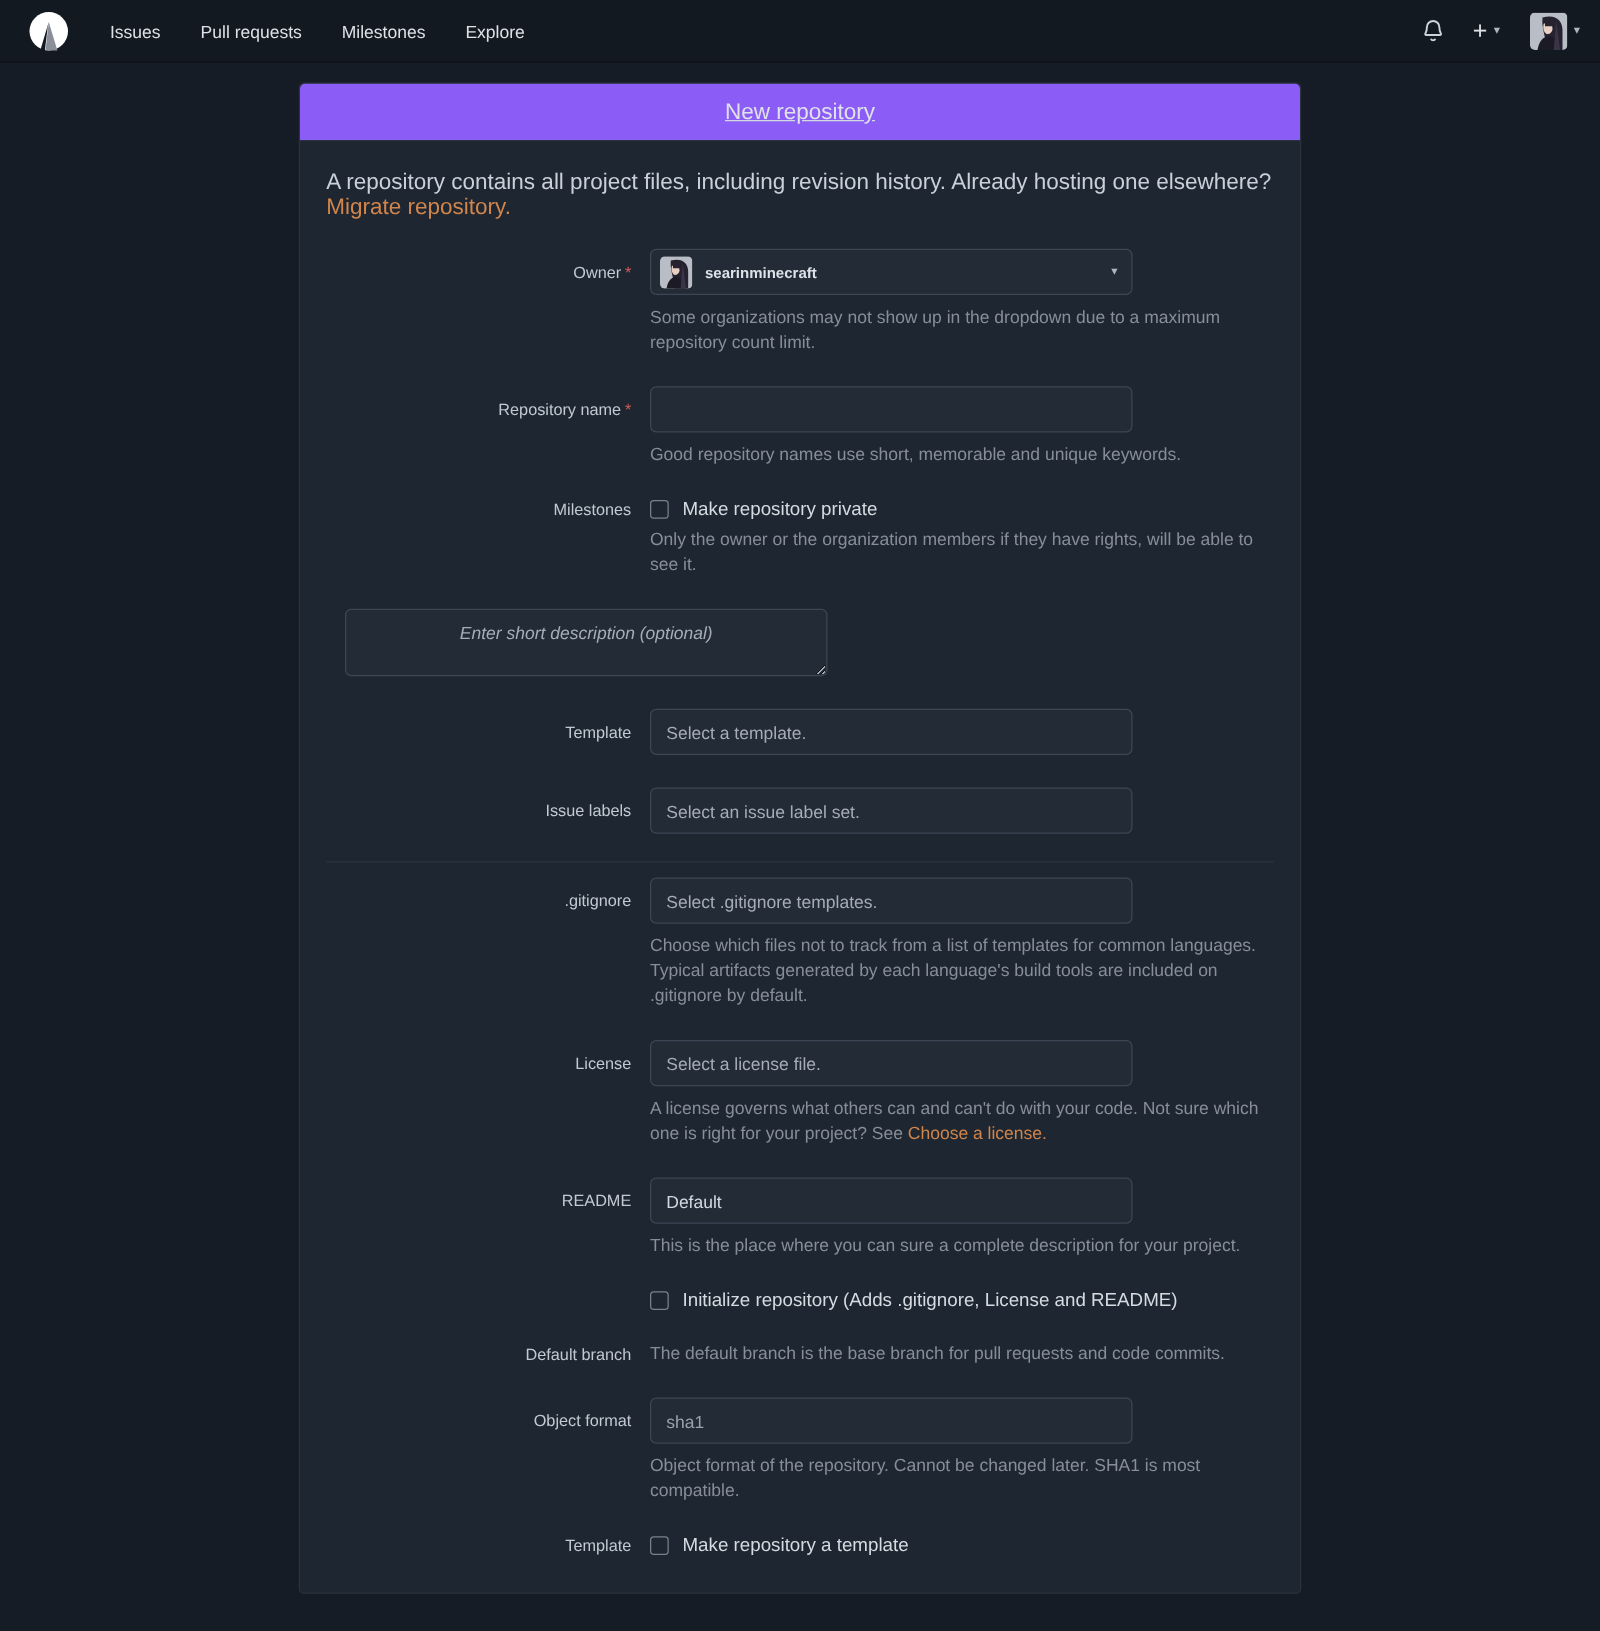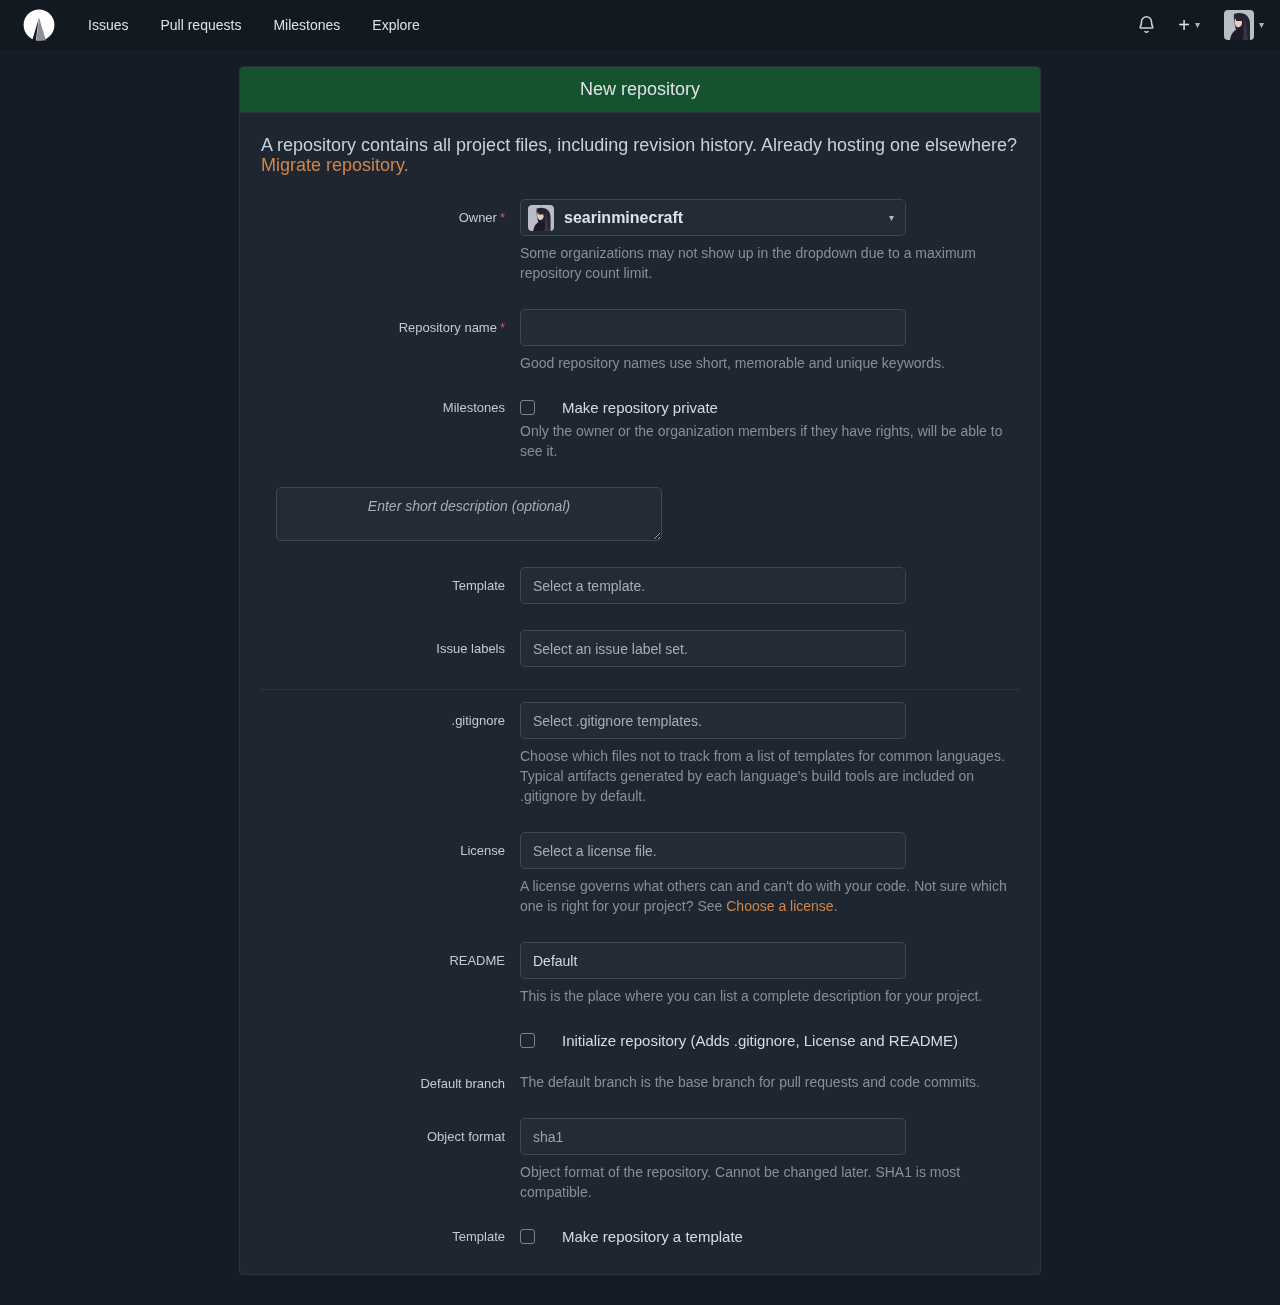--- a/index.html
+++ b/index.html
@@ -36,24 +36,25 @@
   .avatar-group { display: flex; align-items: center; margin-left: 8px; cursor: pointer; }
 
   
   .panel {
     width: 802px; margin: 16px auto 0 auto;
     background: #1e2731;
     border: 1px solid #29323d;
     border-radius: 4px;
   }
   .panel-header {
-    height: 46px; background: #14532d;
+    height: 46px; background: #8b5cf6;
     border-bottom: 1px solid #2a333e;
     display: flex; align-items: center; justify-content: center;
     border-radius: 4px 4px 0 0;
+    text-decoration: underline;
   }
   .panel-title { font-size: 18px; font-weight: 500; color: #dfe3e9; }
   .panel-body { padding: 18px 21px 18px 21px; }
 
   .intro { font-size: 18px; color: #c9d0d9; margin: 4px 0 24px 0; line-height: 20px; }
   a.link { color: #d1854a; text-decoration: none; cursor: pointer; }
 
   
   .row { display: flex; margin-top: 26px; }
   .row.first { margin-top: 16px; }
@@ -81,35 +82,35 @@
   }
   input.input { display: inline-block; }
   .select-box { cursor: pointer; }
   .select-box .ph, ::placeholder { color: #a6adb8; opacity: 1; text-align: center; }
   .select-box .muted-val { color: #9aa1ac; }
   textarea.input-area {
     height: 54px; padding: 9px 12px; resize: vertical; display: block; line-height: 18px; font-style: italic;
   }
   .owner-select { justify-content: flex-start; gap: 10px; position: relative; padding-left: 7px; }
   .owner-avatar { width: 26px; height: 26px; border-radius: 4px; overflow: hidden; flex: 0 0 26px; }
-  .owner-name { font-size: 16px; font-weight: 600; color: #dde2e8; }
+  .owner-name { font-size: 12px; font-weight: 600; color: #dde2e8; }
   .owner-caret { position: absolute; right: 11px; top: 12px; font-size: 10px; color: #aeb5bf; }
 
   .help {
     margin-top: 7px; font-size: 14px; color: #878e99;
     line-height: 20px; max-width: 501px;
   }
 
   .checkbox-line { display: flex; align-items: center; gap: 11px; cursor: pointer; }
   .checkbox {
     width: 15px; height: 15px; flex: 0 0 15px;
     border: 1.5px solid #79818d; border-radius: 3px;
     background: transparent;
   }
-  .checkbox-text { font-size: 15px; color: #d6dbe2; margin-left: 16px; }
+  .checkbox-text { font-size: 15px; color: #d6dbe2; }
   .checkbox-help { margin-top: 5px; }
 
   .divider { height: 1px; background: #2b343f; margin: 22px 0 0 0; }
   .row.after-divider { margin-top: 12px; }
 </style>
 </head>
 <body>
 
 <div class="navbar">
   <div class="logo-btn">
@@ -255,21 +256,21 @@
         </div>
       </div>
     </div>
 
     <div class="row">
       <div class="row-label">README</div>
       <div class="row-field">
         <div class="select-box">
           <span>Default</span>
         </div>
-        <div class="help">This is the place where you can list a complete description for your project.</div>
+        <div class="help">This is the place where you can sure a complete description for your project.</div>
       </div>
     </div>
 
     <div class="row checkbox-row">
       <div class="row-label"></div>
       <div class="row-field">
         <div class="checkbox-line">
           <span class="checkbox"></span>
           <span class="checkbox-text">Initialize repository (Adds .gitignore, License and README)</span>
         </div>

